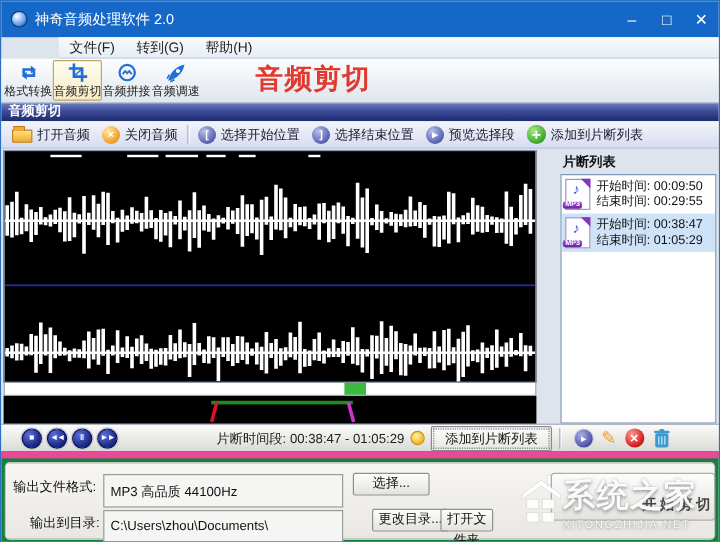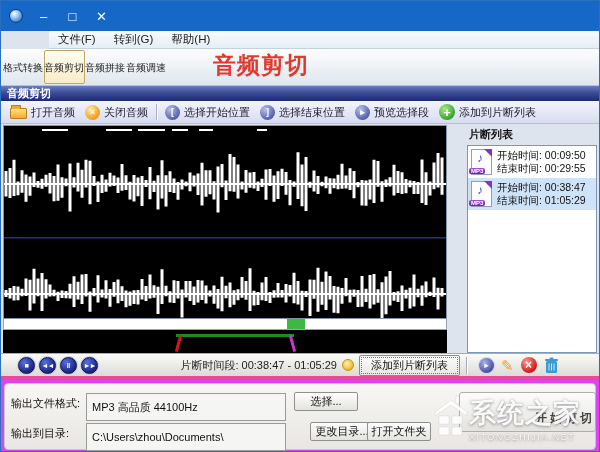--- a/index.html
+++ b/index.html
@@ -13,21 +13,21 @@
   .title-text { flex:1; white-space:nowrap; }
   .win-btns { display:flex; height:100%; }
   .win-btn { width:29px; height:100%; display:flex; align-items:center; justify-content:center; font-size:13px; cursor:default; }
 
   
   .menubar { height:18px; background:linear-gradient(#f8fbfd,#e6edf4); border-bottom:1px solid #c5d2de; display:flex; align-items:center; font-size:11.5px; color:#222;margin-left:48px; }
   .menu-item { padding:1px 9px; }
 
   
   .toolbar { position:relative; height:37px; background:linear-gradient(#fdfdfe,#dfe6ee); border-bottom:1px solid #b6c2d2; display:flex; align-items:flex-start; padding:1px 0 0 2px; }
-  .tb-btn { width:41px; height:34px; display:flex; flex-direction:row; align-items:center; justify-content:flex-end; border:1px solid transparent; border-radius:2px; padding-top:1px; }
+  .tb-btn { width:41px; height:34px; display:flex; flex-direction:column; align-items:center; justify-content:space-between; border:1px solid transparent; border-radius:2px; padding-top:1px; }
   .tb-btn.active { background:linear-gradient(#fffdf2,#f6ecc4); border-color:#bda766; }
   .tb-ic { width:20px; height:20px; display:block; }
   .tb-label { font-size:10px; color:#222; white-space:nowrap; margin-top:0px; }
   .page-title { position:absolute; left:212px; top:1px; font-size:23px; font-weight:bold; color:#e03a2e; letter-spacing:1px; }
 
   
   .section-header { height:15px; line-height:15px; padding-left:6px; font-size:11px; font-weight:bold; color:#fff;
     background:linear-gradient(#6b7cc0 0%, #3c4c96 45%, #1d2a6e 100%); }
 
   
@@ -72,41 +72,42 @@
   .seg-time { margin-left:auto; font-size:11px; color:#222; white-space:nowrap; }
   .gear-ic { width:12px; height:12px; border-radius:50%; background:radial-gradient(circle at 40% 35%, #fff3b0, #f2c234 60%, #d99c18); border:1px solid #c8921a; margin:0 5px; flex:0 0 auto; }
   .add-btn { font-size:11px; color:#111; background:linear-gradient(#fdfdfd,#e6e6e2); border:1px solid #8a8a8a; border-radius:2px; padding:2px 11px; outline:1px dotted #777; outline-offset:-3px; white-space:nowrap; }
   .right-ctl { display:flex; align-items:center; gap:7px; padding-left:12px; }
   .ctl-sep { width:1px; height:17px; background:#aab; box-shadow:1px 0 0 #fff; margin-left:6px; }
   .prev-ic { width:15px; height:15px; border-radius:50%; background:radial-gradient(circle at 35% 30%, #aab0e4, #4a50a8 70%, #343a80); color:#fff; font-size:9px; display:flex; align-items:center; justify-content:center; box-shadow:0 0 0 1px #cfd3e0; }
   .pencil-ic { font-size:15px; color:#f0a020; transform:rotate(0deg); line-height:1; }
   .del-ic { width:16px; height:16px; border-radius:50%; background:radial-gradient(circle at 35% 30%, #ff9a90, #d42020 65%, #9c0d0d); color:#fff; font-size:12px; font-weight:bold; display:flex; align-items:center; justify-content:center; line-height:1; }
 
   
-  .bottom { position:relative; height:77px; background:#d946ef; border-top:4px solid #ec4899; }
+  .bottom { position:relative; height:77px; background:#15803d; border-top:6px solid #ec4899; }
   .groupbox { position:absolute; left:3px; top:3px; right:3px; bottom:3px; border:1px solid #c6c6c2; border-radius:4px; background:linear-gradient(#f7f6f4,#e9e7e3); }
   .b-label { position:absolute; font-size:11px; color:#111; white-space:nowrap; }
   .b-input { position:absolute; width:200px; height:28px; background:#f5f5f3; border:1px solid #9a9a98; font-size:11px; color:#111; padding:0 5px; font-family:"Liberation Sans", sans-serif; }
   .b-btn { position:absolute; height:19px; font-size:11px; color:#111; background:linear-gradient(#fdfdfd,#e3e3df); border:1px solid #8f8f8d; border-radius:2px; text-align:center; line-height:17px; }
   .start-btn { position:absolute; left:458px; top:12px; width:137px; height:40px; background:linear-gradient(#fcfcfb,#e4e3df); border:1px solid #aeaeaa; border-radius:3px; font-size:12px; font-weight:bold; color:#444; letter-spacing:3px; text-align:right; line-height:50px; }
 
   
   .watermark { position:absolute; right:0px; bottom:0px; width:170px; height:70px; display:flex; align-items:center; pointer-events:none; color:rgba(255,255,255,.95); text-shadow:0 1px 3px rgba(90,90,90,.55), 0 0 1px rgba(120,120,120,.6); }
   .wm-logo { width:44px; height:52px; flex:0 0 auto; opacity:.95; }
   .wm-txt { display:flex; flex-direction:column; margin-left:-4px; }
   .wm-main { font-size:27px; font-weight:bold; letter-spacing:1px; white-space:nowrap; }
   .wm-sub { font-size:9px; letter-spacing:1.5px; white-space:nowrap; margin-top:1px; }
 </style>
 </head>
 <body>
 
 <div class="window">
 
   <div class="titlebar">
     <span class="app-icon"></span>
+    <span class="title-text">神奇音频处理软件 2.0</span>
     <div class="win-btns">
       <span class="win-btn">–</span>
       <span class="win-btn">□</span>
       <span class="win-btn">✕</span>
     </div>
   </div>
 
   <div class="menubar">
     <span class="menu-item">文件(F)</span>
     <span class="menu-item">转到(G)</span>
@@ -269,24 +270,24 @@
       </svg>
     </div>
   </div>
 
   <div class="bottom">
     <div class="groupbox"></div>
     <span class="b-label" style="left:10px; top:16px;">输出文件格式:</span>
     <input class="b-input" style="left: 85px; top: 13px;" readonly="" value="MP3 高品质 44100Hz">
     <button class="b-btn" style="left:293px; top:12px; width:64px;">选择...</button>
 
-    <span class="b-label" style="left:10px; top:46px;text-align:center;">输出到目录:</span>
+    <span class="b-label" style="left:24px; top:46px;text-align:center;">输出到目录:</span>
     <input class="b-input" style="left: 85px; top: 43px;" readonly="" value="C:\Users\zhou\Documents\">
     <button class="b-btn" style="left:309px; top:42px; width:64px;">更改目录...</button>
-    <button class="b-btn" style="left:366px; top:42px; width:64px;">打开文件夹</button>
+    <button class="b-btn" style="left:366px; top:42px; width:44px;">打开文件夹</button>
 
     <button class="start-btn">开始剪切</button>
 
     <div class="watermark">
       <svg class="wm-logo" viewBox="0 0 44 52">
         <g fill="rgba(255,255,255,0.95)" stroke="rgba(150,150,150,0.4)" stroke-width="0.5">
           <path d="M6 20 L22 8 L38 20 L38 24 L22 13 L6 24 Z"></path>
           <rect x="10" y="24" width="10" height="8"></rect>
           <rect x="23" y="24" width="10" height="8"></rect>
           <rect x="10" y="35" width="10" height="8"></rect>

